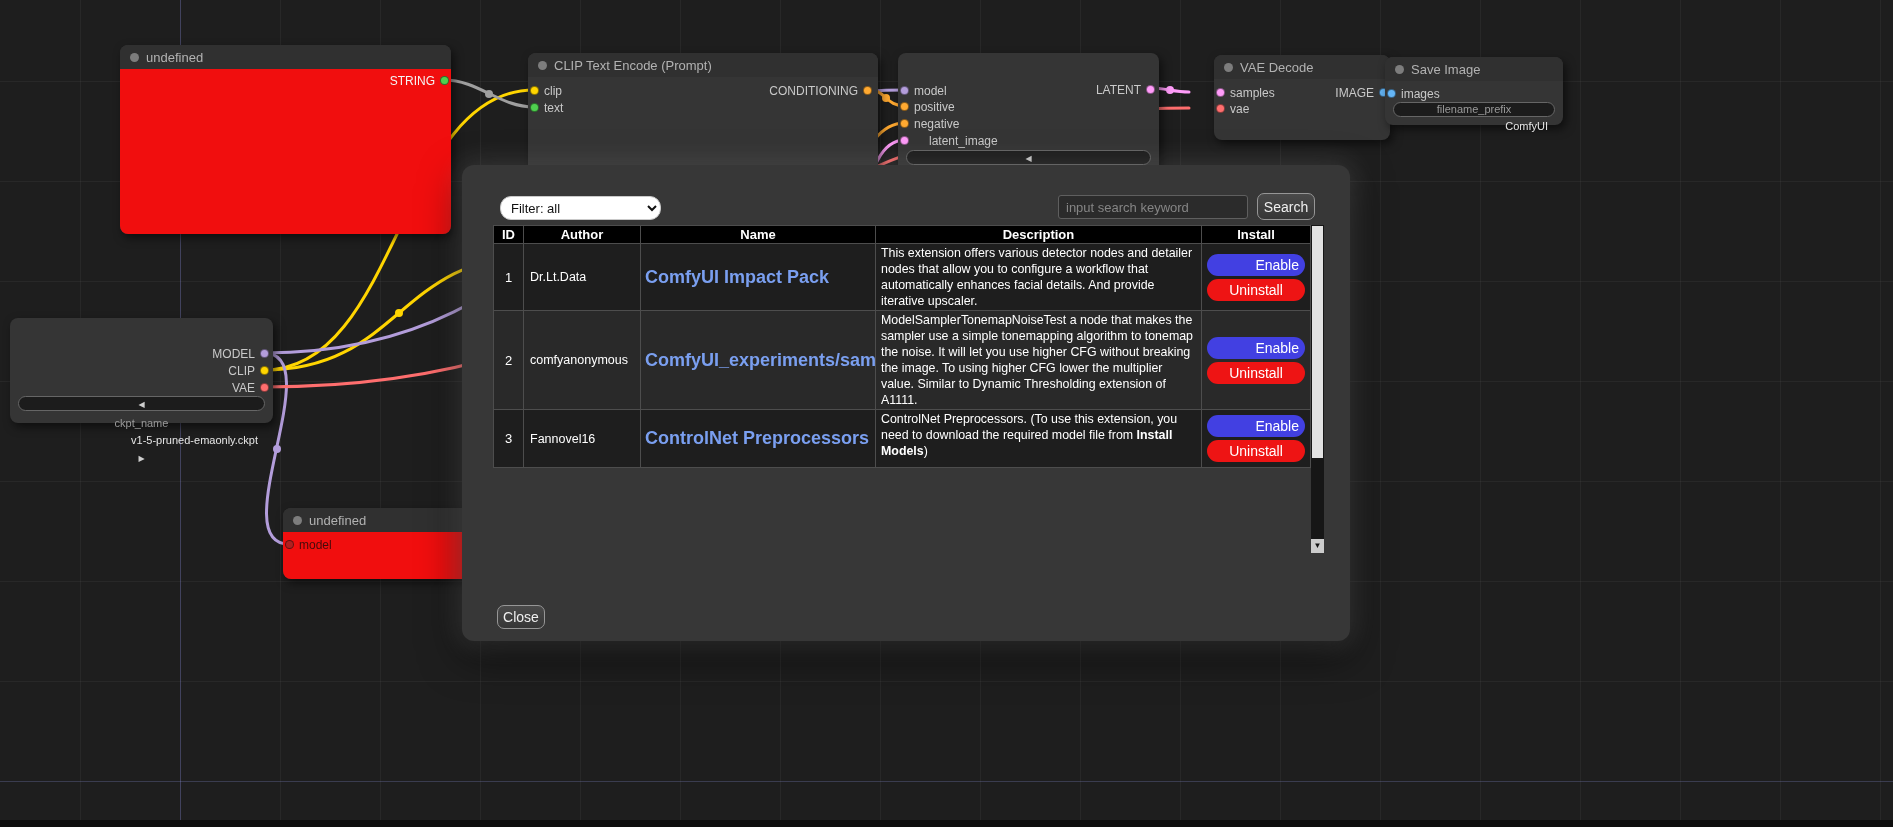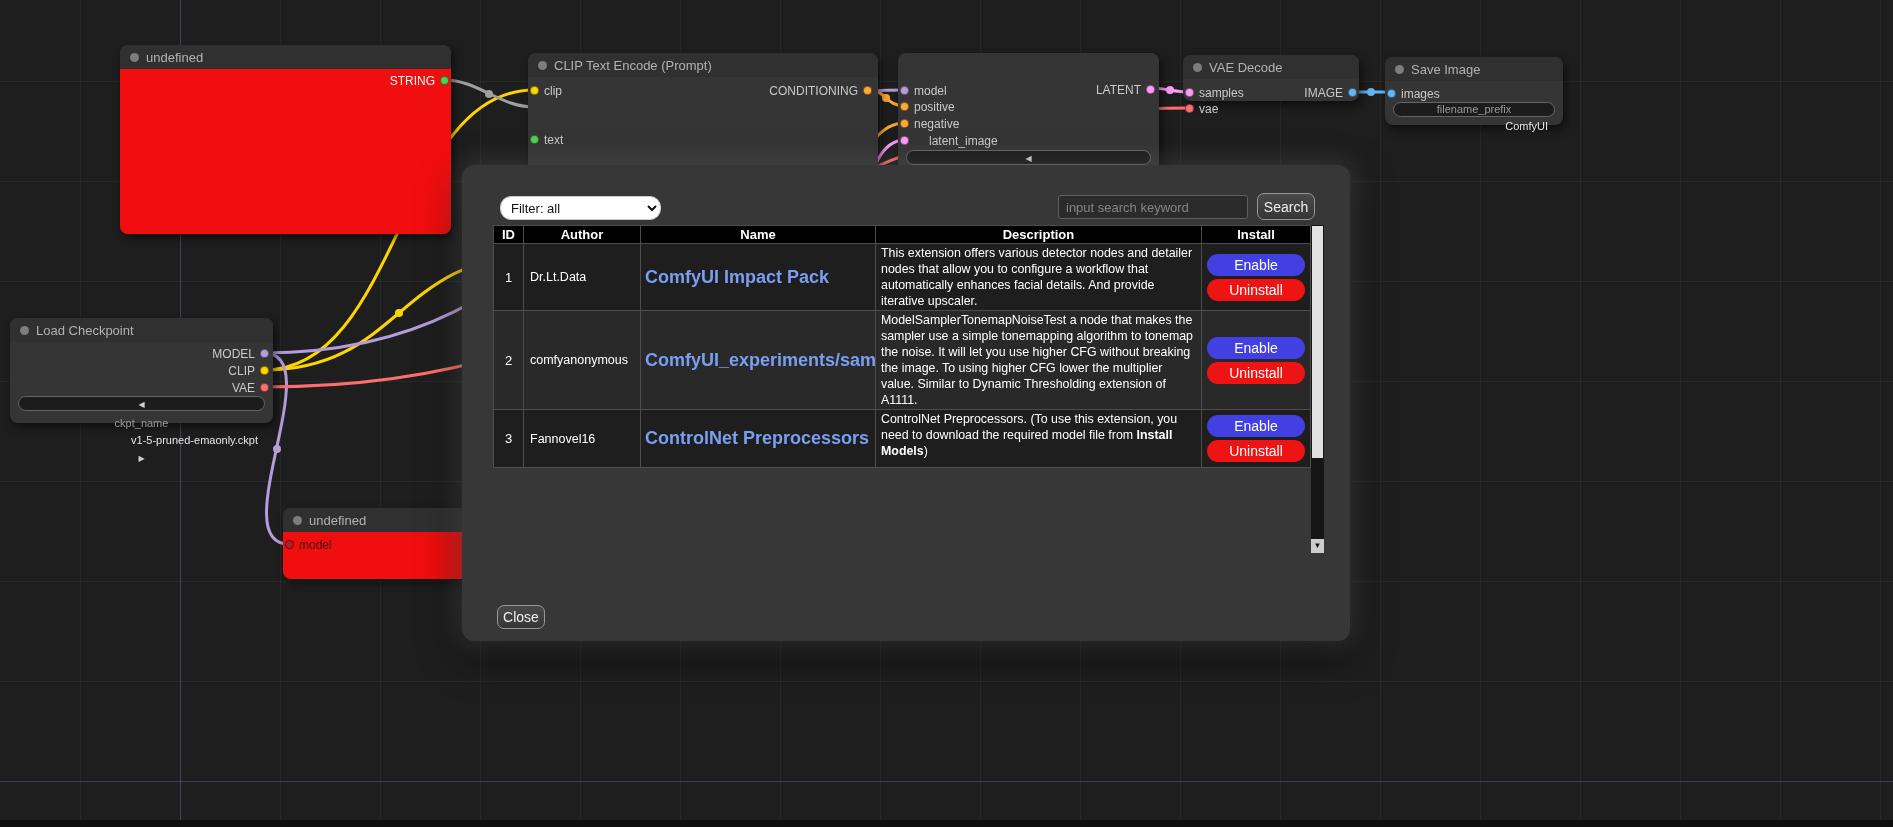--- a/index.html
+++ b/index.html
@@ -93,21 +93,21 @@
   td.c-id{text-align:center;color:#fff;font-size:13px;vertical-align:middle;}
   td.c-author{padding:2px 6px;color:#fff;font-size:12.5px;vertical-align:middle;}
   td.c-name{padding:0 4px;vertical-align:middle;overflow:hidden;}
   .ext-link{color:var(--link-color,#7a9ff0);font-weight:bold;font-size:18px;white-space:nowrap;cursor:pointer;text-decoration:none;}
   td.c-desc{padding:1px 5px;color:#fff;font-size:12.4px;line-height:16px;vertical-align:top;}
   td.c-install{text-align:center;vertical-align:middle;padding:2px 0;}
   .btn-enable,.btn-uninstall{
     display:block;margin:3px auto;width:98px;height:22px;border:none;border-radius:11px;
     color:#fff;font-size:14px;cursor:pointer;font-family:"Liberation Sans",sans-serif;line-height:20px;
   }
-  .btn-enable{background:var(--enable-bg,#4141e1);}
+  .btn-enable{background:var(--enable-bg,#4141e1);text-align:right;}
   .btn-uninstall{background:var(--uninstall-bg,#ee1111);}
 
   .scrollbar{position:absolute;left:849px;top:60px;width:13px;height:328px;background:#161616;}
   .scroll-thumb{position:absolute;left:1px;top:1px;width:11px;height:232px;background:#e2e2e2;}
   .scroll-down{position:absolute;left:0;bottom:0;width:13px;height:14px;background:#cccccc;color:#111;
     font-size:8px;line-height:14px;text-align:center;}
 </style>
 </head>
 <body>
 
@@ -151,21 +151,21 @@
 
 <div class="node" style="left:528px;top:53px;width:350px;height:148px;">
   <div class="node-header">
     <span class="collapse-dot"></span>
     <span class="node-title">CLIP Text Encode (Prompt)</span>
   </div>
   <div class="port in" style="top:31px;">
     <span class="dot" style="background: rgb(255, 213, 0);"></span>
     <span>clip</span>
   </div>
-  <div class="port in" style="top:48px;margin-top:32px;">
+  <div class="port in" style="top:48px;">
     <span class="dot" style="background: rgb(79, 209, 79);"></span>
     <span>text</span>
   </div>
   <div class="port out" style="top:31px;right:6px;">
     <span>CONDITIONING</span>
     <span class="dot" style="background: rgb(255, 169, 49);"></span>
   </div>
 </div>
 
 <div class="node" style="left:898px;top:53px;width:261px;height:125px;">
@@ -190,21 +190,21 @@
     <span class="dot" style="background: rgb(255, 156, 249);"></span>
   </div>
   <div class="widget" style="top:97px;">
     <span class="warrow">◀</span>
     <span class="wlabel">seed</span>
     <span class="wvalue">156680208700286</span>
     <span class="warrow">▶</span>
   </div>
 </div>
 
-<div class="node" style="left:1183px;top:55px;width:176px;height:46px;">
+<div class="node" style="left:1214px;top:55px;width:176px;height:85px;">
   <div class="node-header">
     <span class="collapse-dot"></span>
     <span class="node-title">VAE Decode</span>
   </div>
   <div class="port in" style="top:31px;">
     <span class="dot" style="background: rgb(255, 156, 249);"></span>
     <span>samples</span>
   </div>
   <div class="port in" style="top:47px;">
     <span class="dot" style="background: rgb(255, 110, 110);"></span>
@@ -225,24 +225,20 @@
     <span class="dot" style="background: rgb(100, 181, 246);"></span>
     <span>images</span>
   </div>
   <div class="widget" style="top:45px;">
     <span class="wlabel">filename_prefix</span>
     <span class="wvalue">ComfyUI</span>
   </div>
 </div>
 
 <div class="node" style="left:10px;top:318px;width:263px;height:105px;">
-  <div class="node-header">
-    <span class="collapse-dot"></span>
-    <span class="node-title">Load Checkpoint</span>
-  </div>
   <div class="port out" style="top:29px;right:4px;">
     <span>MODEL</span>
     <span class="dot" style="background: rgb(179, 157, 219);"></span>
   </div>
   <div class="port out" style="top:46px;right:4px;">
     <span>CLIP</span>
     <span class="dot" style="background: rgb(255, 213, 0);"></span>
   </div>
   <div class="port out" style="top:63px;right:4px;">
     <span>VAE</span>

